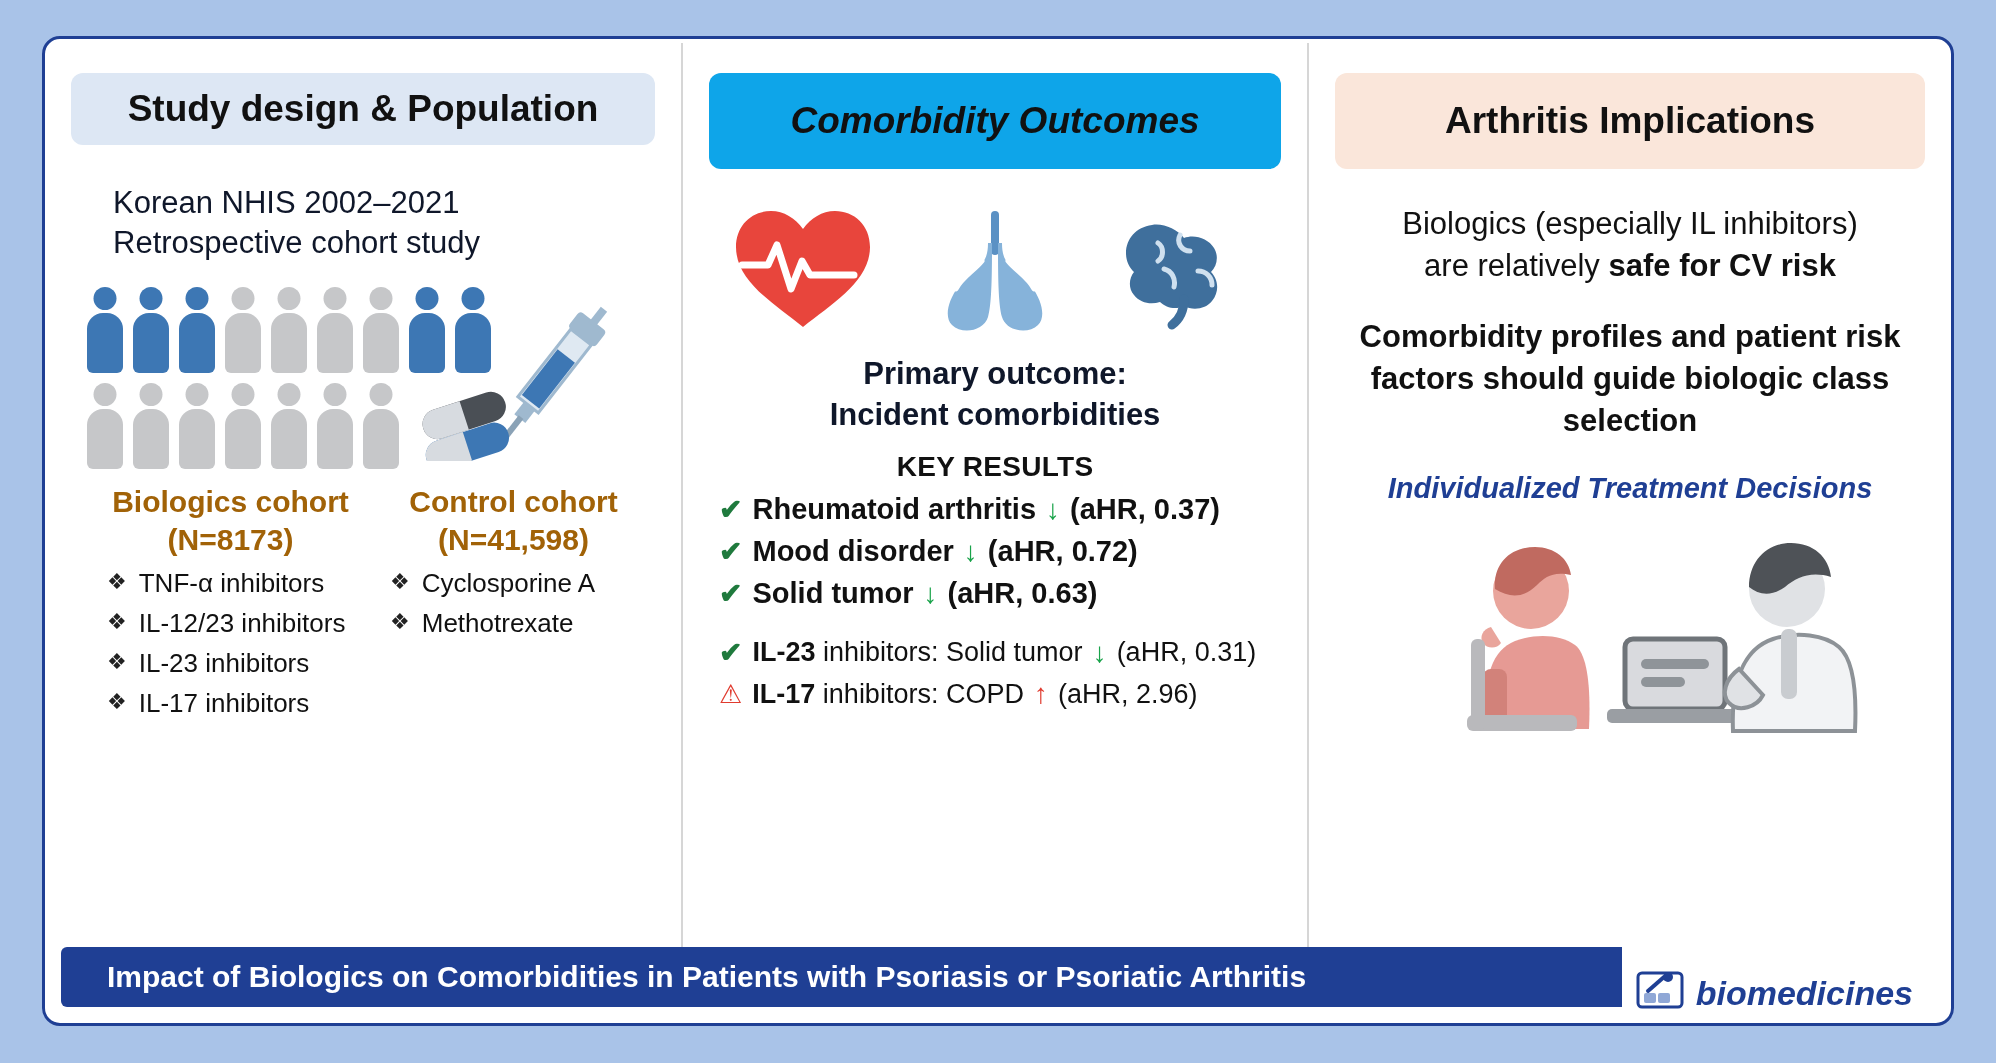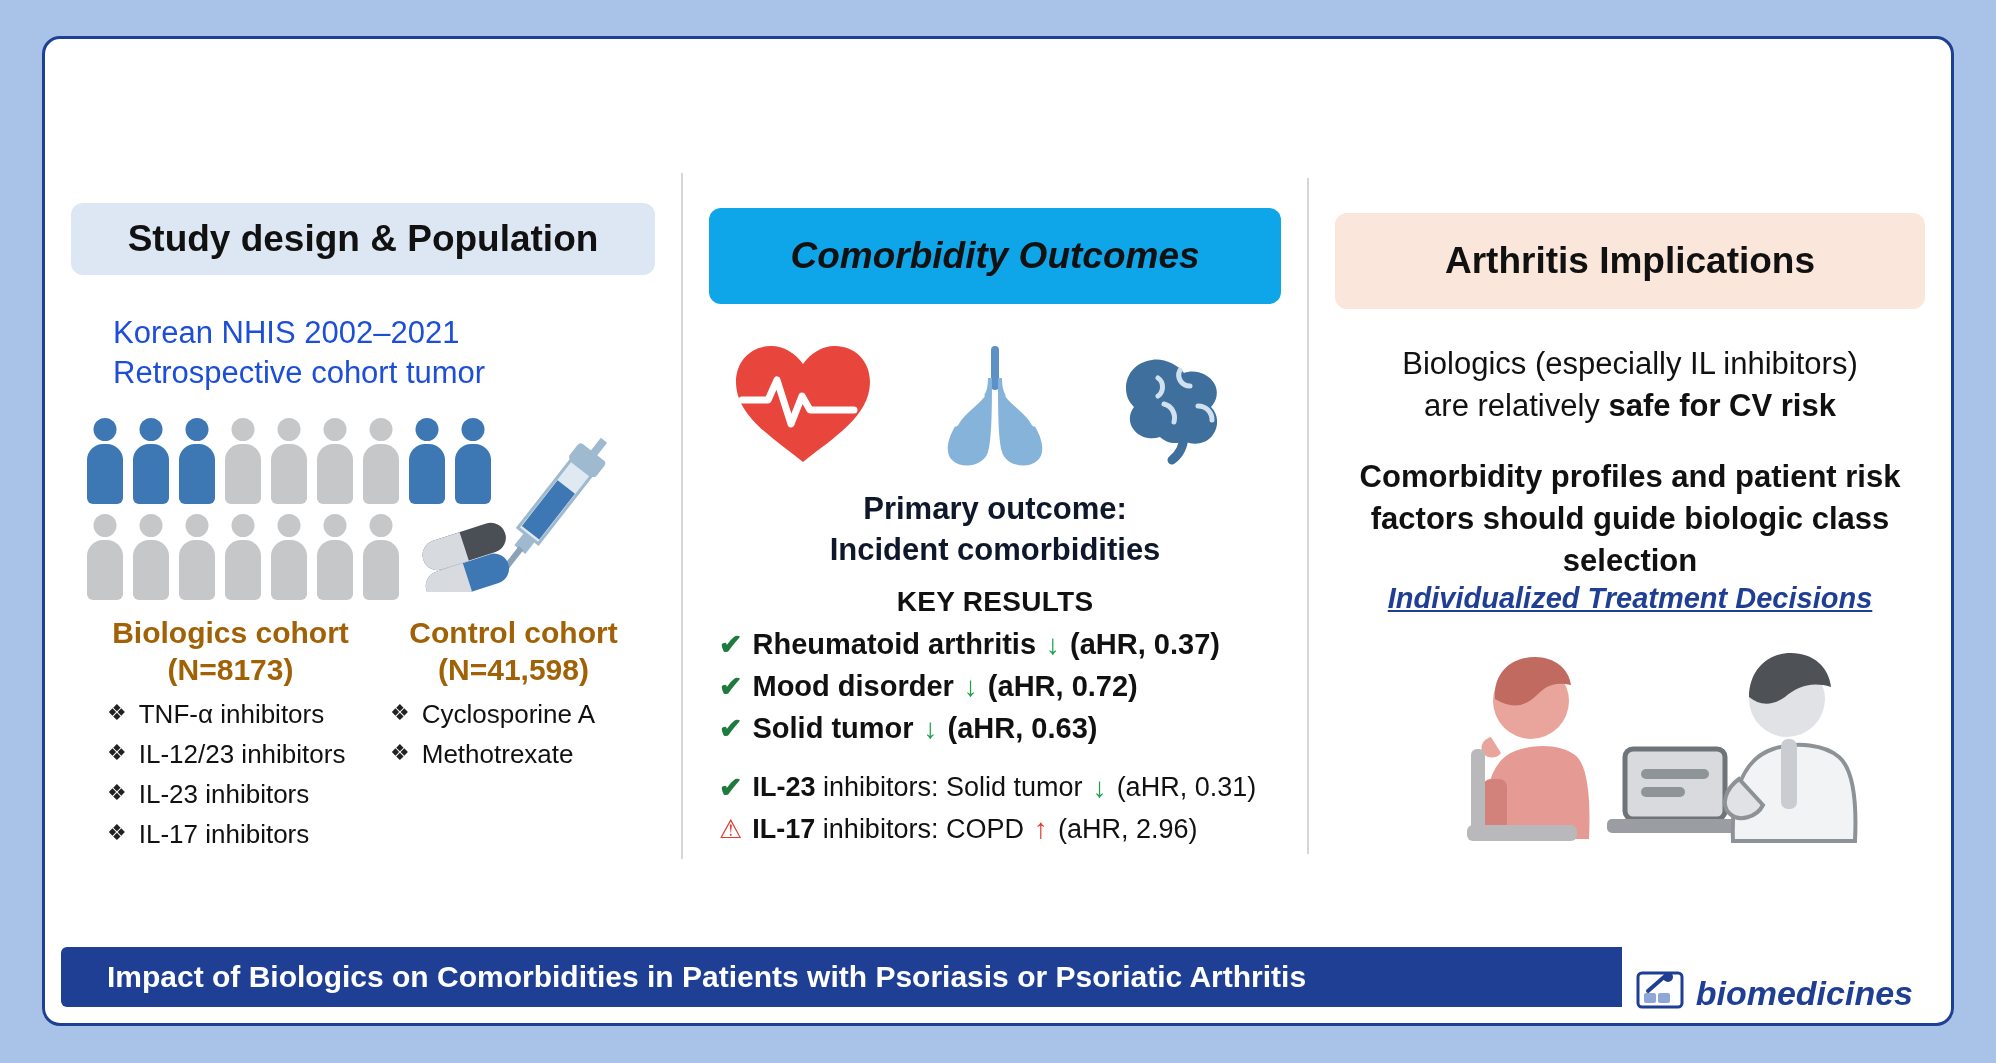--- a/index.html
+++ b/index.html
@@ -9,23 +9,22 @@
     font-family:"Liberation Sans", sans-serif;
     overflow:hidden;
   }
   .frame{
     position:absolute;left:42px;top:36px;width:1912px;height:990px;
     background:#ffffff;border:3px solid #1f3f94;border-radius:18px;
     box-sizing:border-box;
     overflow:hidden;
   }
   .cols{
-    position:absolute;left:0;top:12px;width:100%;height:930px;
+    position:absolute;left:0;top:4px;width:100%;height:930px;
     display:flex;
-    align-items:center;
   }
   .col{
     position:relative;
     box-sizing:border-box;
     padding:30px 26px 0 26px;
   }
   .col1{width:640px;border-right:2px solid #d6d6d6;}
   .col2{width:628px;border-right:2px solid #d6d6d6;}
   .col3{width:644px;}
 
@@ -37,21 +36,21 @@
     padding:14px 10px;
     line-height:1.18;
   }
   .hdr1{background:#dde7f4;font-size:37px;}
   .hdr2{background:#0ea5e9;font-size:37px;padding:26px 2px;font-style:italic;}
   .hdr3{background:#fae6da;font-size:37px;padding:26px 10px;}
 
   
   .c1text{
     margin-top:38px;
-    font-size:31px;line-height:1.3;color:#1d4ed8;
+    font-size:31px;line-height:1.3;color:#0f172a;
     padding-left:42px;
   }
   .peoplewrap{position:relative;height:190px;margin-top:24px;}
   .prow{position:absolute;left:14px;display:flex;gap:6px;}
   .prow2{top:96px;}
   .person{width:40px;height:86px;position:relative;}
   .person .head{
     position:absolute;left:50%;transform:translateX(-50%);
     top:0;width:23px;height:23px;border-radius:50%;
   }
@@ -98,21 +97,21 @@
 
   
   .c3p{
     margin-top:34px;text-align:center;font-size:31px;color:#111;line-height:1.35;
   }
   .c3p b{font-weight:bold;}
   .c3strong{
     margin-top:30px;text-align:center;font-size:31px;font-weight:bold;color:#111;line-height:1.35;
   }
   .c3ital{
-    text-align:center;font-size:29px;font-style:italic;font-weight:bold;color:#1f3f94;text-decoration:underline;
+    margin-top:30px;text-align:center;font-size:29px;font-style:italic;font-weight:bold;color:#1f3f94;
   }
   .consult{position:relative;height:220px;margin-top:14px;}
 
   
   .footer{
     position:absolute;left:16px;right:16px;bottom:16px;height:60px;
     background:#1f3f94;border-radius:6px;
     display:flex;align-items:center;
   }
   .footer .ftext{
@@ -128,21 +127,21 @@
 
 <div class="frame">
 
   <div class="cols">
 
     <div class="col col1">
       <div class="hdr hdr1">Study design &amp; Population</div>
 
       <div class="c1text">
         <div>Korean NHIS 2002–2021</div>
-        <div>Retrospective cohort tumor</div>
+        <div>Retrospective cohort study</div>
       </div>
 
       <div class="peoplewrap">
         <div class="prow">
           <div class="person blue">
               <div class="head"></div>
               <div class="body"></div>
             </div>
           <div class="person blue">
               <div class="head"></div>

